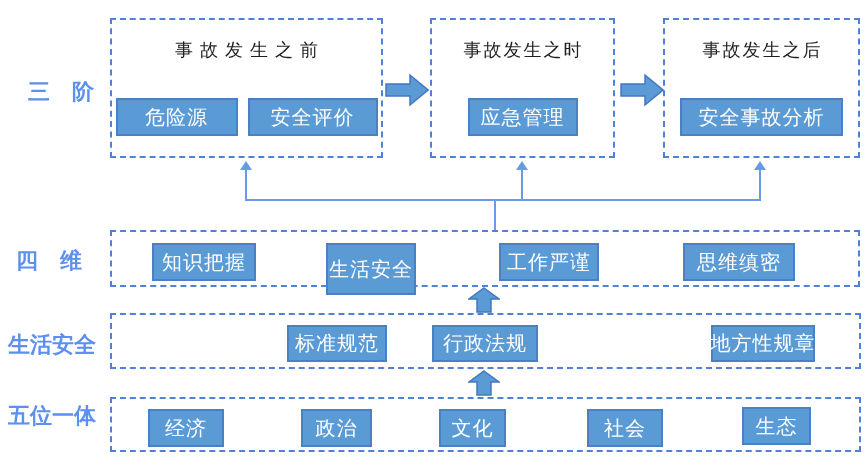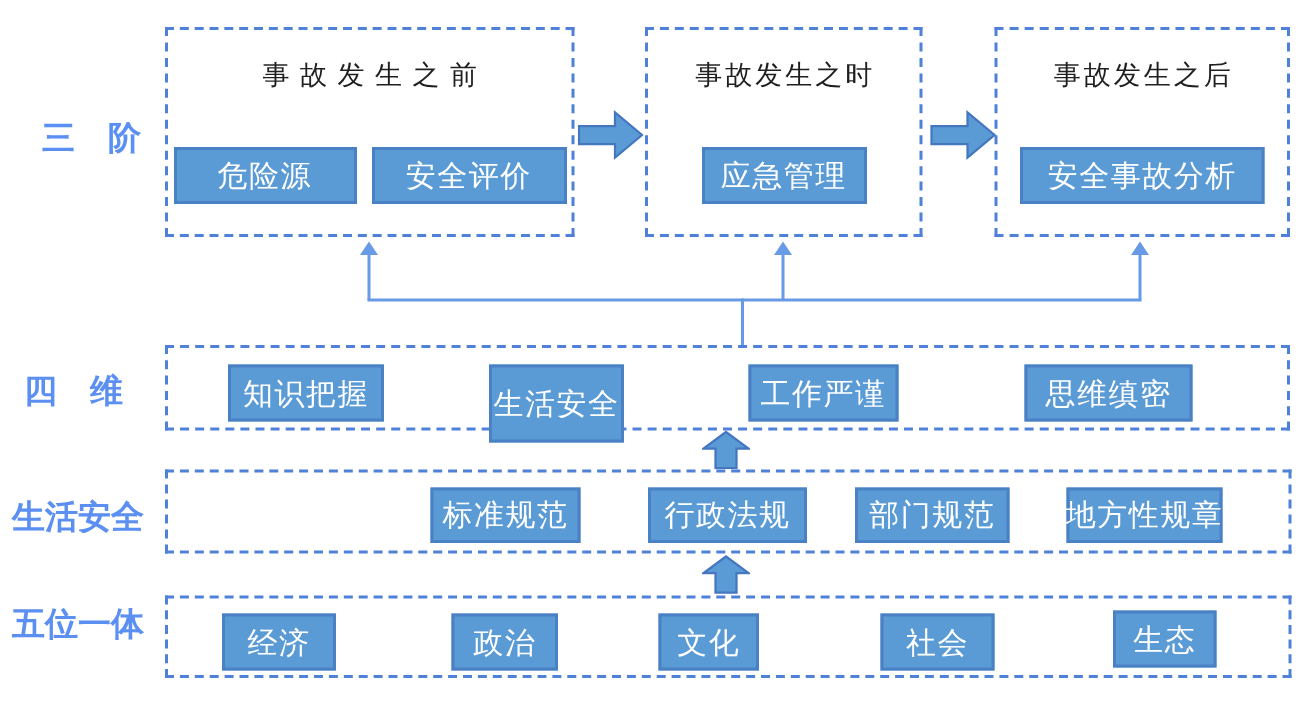--- a/index.html
+++ b/index.html
@@ -104,21 +104,20 @@
 
   <div class="block-arrow" style="left:468px;top:287px;">
     <svg width="32" height="26" viewBox="0 0 32 26">
         <path d="M16 1 L31 12 L23 12 L23 25 L9 25 L9 12 L1 12 Z" fill="#5b9bd5" stroke="#4577c0" stroke-width="1.5"></path>
       </svg>
   </div>
 
   <div class="dashed-box" style="left:110px;top:313px;width:751px;height:56px;">
     <div class="node-btn" style="left:175px;top:10px;width:100px;height:37px;">标准规范</div>
     <div class="node-btn" style="left:320px;top:10px;width:106px;height:37px;">行政法规</div>
-    <div class="node-btn" style="left:458px;top:10px;width:103px;height:37px;">部门规范</div>
     <div class="node-btn" style="left:599px;top:10px;width:104px;height:37px;">地方性规章</div>
   </div>
 
   <div class="block-arrow" style="left:468px;top:370px;">
     <svg width="32" height="26" viewBox="0 0 32 26">
         <path d="M16 1 L31 12 L23 12 L23 25 L9 25 L9 12 L1 12 Z" fill="#5b9bd5" stroke="#4577c0" stroke-width="1.5"></path>
       </svg>
   </div>
 
   <div class="dashed-box" style="left:110px;top:397px;width:751px;height:55px;">

